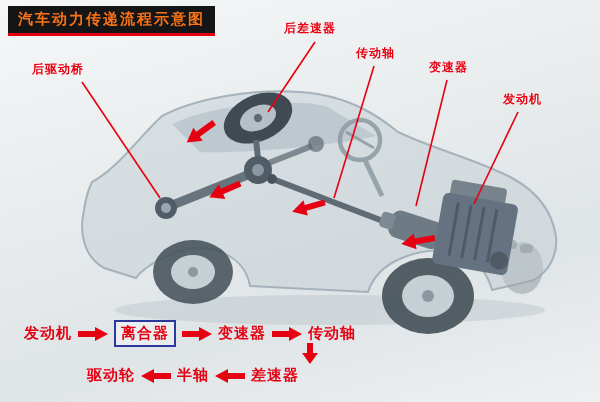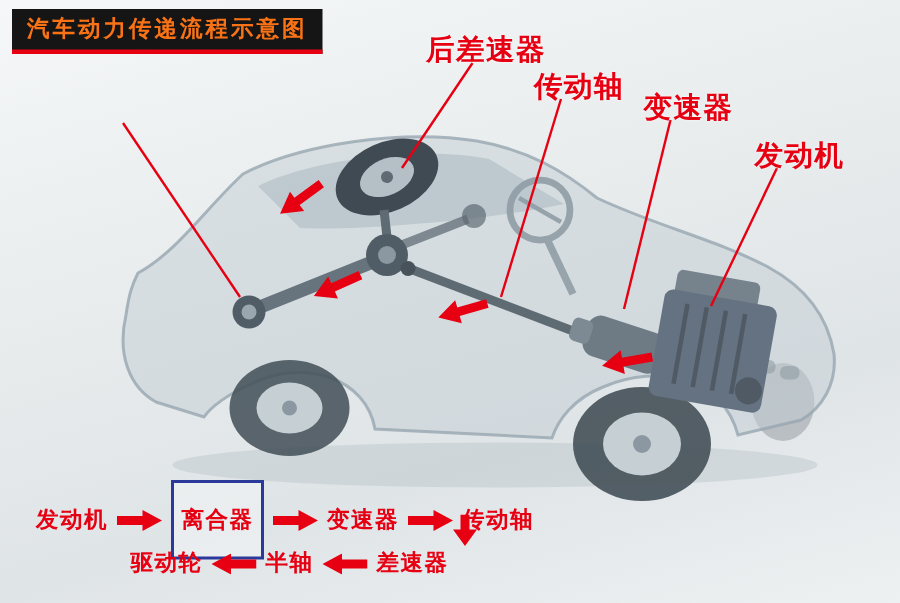--- a/index.html
+++ b/index.html
@@ -3,25 +3,25 @@
 <meta charset="utf-8">
 <style>
   html,body{margin:0;padding:0;}
   body{width:600px;height:402px;overflow:hidden;font-family:"Liberation Sans",sans-serif;}
   .stage{position:relative;width:600px;height:402px;overflow:hidden;
          background:linear-gradient(165deg,#f5f7f8 0%,#e8eced 40%,#dfe4e7 70%,#eef1f2 100%);}
   svg.scene{position:absolute;left:0;top:0;}
   .title-badge{position:absolute;left:8px;top:6px;background:#151515;color:#f97316;
                font-size:15px;font-weight:bold;letter-spacing:2px;padding:4px 10px;
                border-bottom:3px solid #e60012;}
-  .part-label{position:absolute;color:#e60012;font-weight:bold;font-size:19px;
+  .part-label{position:absolute;color:#e60012;font-weight:bold;font-size:12px;
               letter-spacing:1px;white-space:nowrap;text-shadow:0 0 2px rgba(255,255,255,.8);}
   .flow-row{position:absolute;display:flex;align-items:center;gap:6px;}
   .flow-label{color:#e60012;font-weight:bold;font-size:15px;letter-spacing:1px;white-space:nowrap;}
-  .clutch-box{border:2px solid #2b3a9a;padding:15px 5px;background:rgba(255,255,255,.35);}
+  .clutch-box{border:2px solid #2b3a9a;padding:2px 5px;background:rgba(255,255,255,.35);}
   .down-arrow{position:absolute;}
 </style>
 </head>
 <body>
 
 <div class="stage">
 
   <svg class="scene" width="600" height="402" viewBox="0 0 600 402">
     <defs>
       <g id="p-arrow">
@@ -106,20 +106,21 @@
       <line x1="82" y1="82" x2="160" y2="198"></line>
       <line x1="315" y1="42" x2="268" y2="112"></line>
       <line x1="374" y1="66" x2="334" y2="198"></line>
       <line x1="447" y1="80" x2="416" y2="206"></line>
       <line x1="518" y1="112" x2="474" y2="204"></line>
     </g>
   </svg>
 
   <div class="title-badge">汽车动力传递流程示意图</div>
 
+  <div class="part-label" style="left:32px;top:61px">后驱动桥</div>
   <div class="part-label" style="left:284px;top:20px">后差速器</div>
   <div class="part-label" style="left:356px;top:45px">传动轴</div>
   <div class="part-label" style="left:429px;top:59px">变速器</div>
   <div class="part-label" style="left:503px;top:91px">发动机</div>
 
   <div class="flow-row" style="left:24px;top:320px">
     <span class="flow-label">发动机</span>
     <svg width="30" height="14" viewBox="0 0 30 14">
       <polygon points="0,4 17,4 17,0 30,7 17,14 17,10 0,10" fill="#e60012"></polygon>
     </svg>

